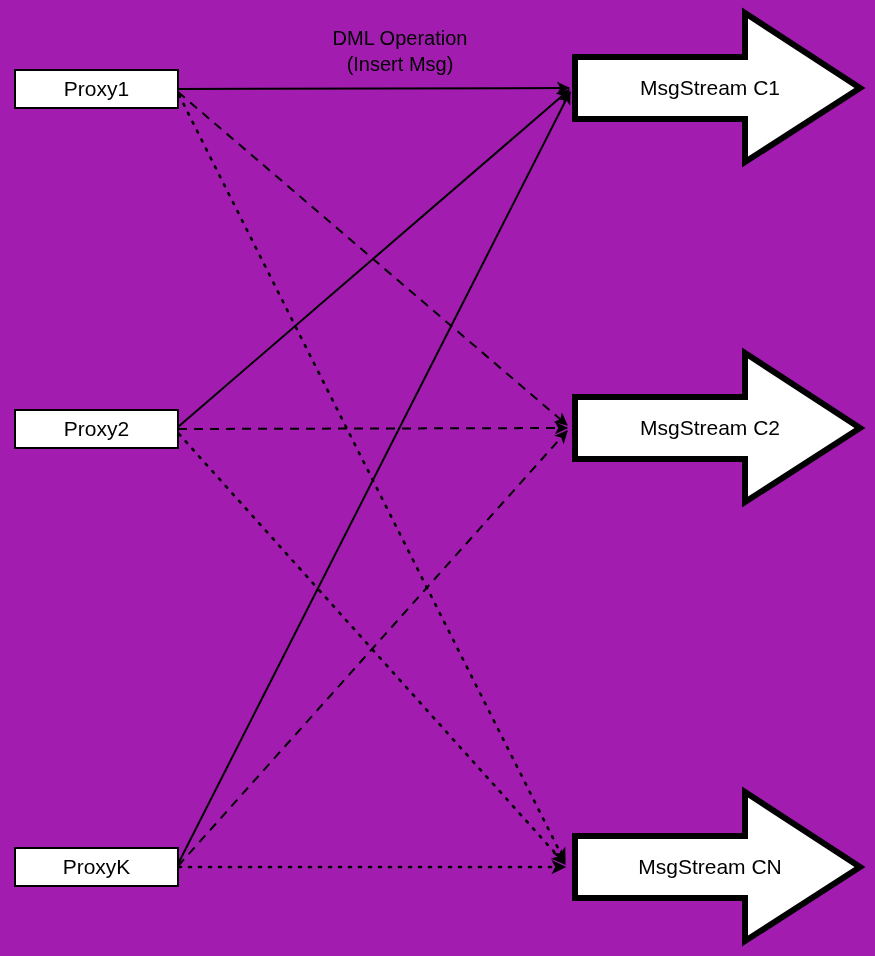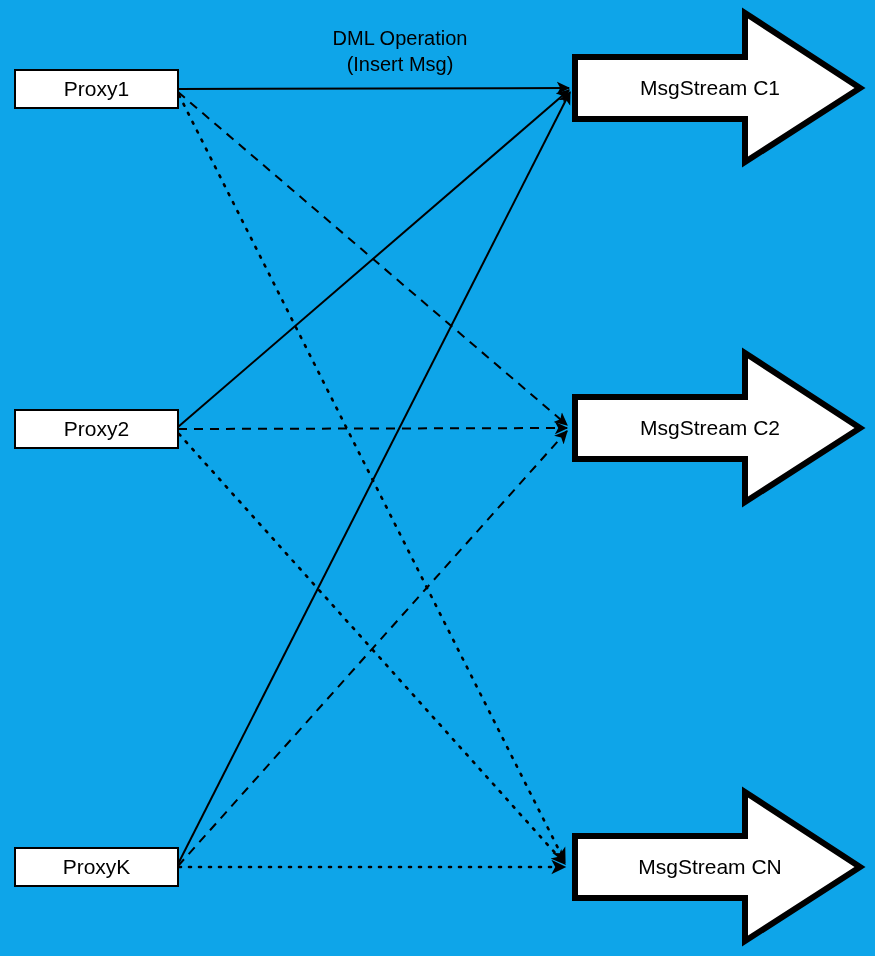--- a/index.html
+++ b/index.html
@@ -9,21 +9,21 @@
     background: #ffffff;
   }
   body {
     font-family: "Liberation Sans", sans-serif;
     -webkit-font-smoothing: antialiased;
   }
   #diagram-root {
     position: relative;
     width: 875px;
     height: 956px;
-    background: #0ea5e9;
+    background: #a21caf;
     overflow: hidden;
   }
   #diagram-svg {
     position: absolute;
     left: 0;
     top: 0;
     width: 875px;
     height: 956px;
     display: block;
   }

